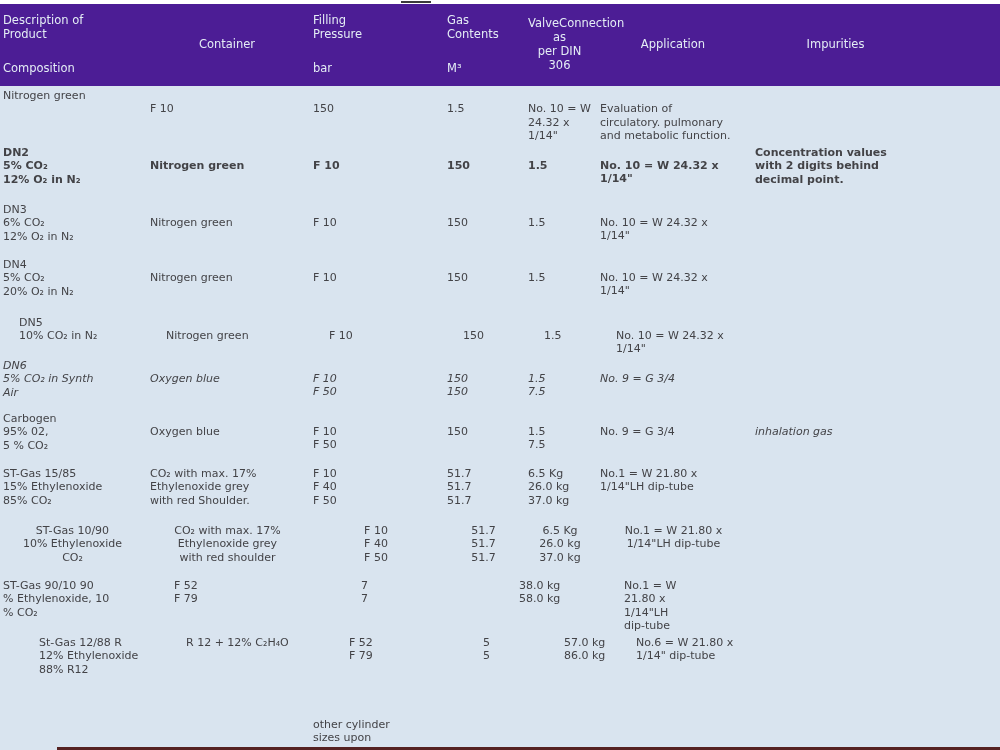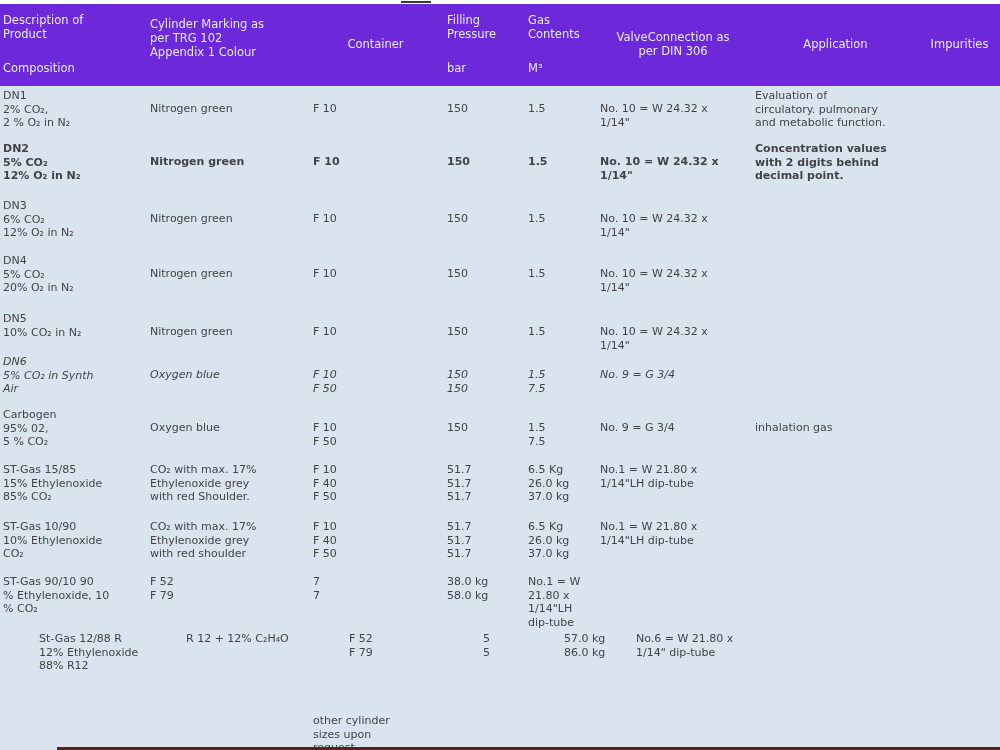--- a/index.html
+++ b/index.html
@@ -20,21 +20,21 @@
   }
   .top-tick {
     position:absolute; left:401px; top:1px; width:30px; height:2px;
     background:#3b3b3b;
   }
   .grid-cols {
     display:grid;
     grid-template-columns:147px 163px 134px 81px 72px 155px 170px 78px;
   }
   .header {
-    background:#6d28d9;
+    background:#4c1d95;
     color:#e4edf5;
     height:82px;
     font-size:11.5px;
     line-height:14px;
   }
   .hcell {
     display:flex; flex-direction:column;
     padding:9px 6px 11px 3px;
   }
   .hcell.between { justify-content:space-between; }
@@ -49,56 +49,51 @@
   .row { padding-top:3px; }
   .cell {
     white-space:pre-line;
     padding-left:3px; padding-right:5px;
   }
   
   .tbody .row:nth-child(1)  { min-height:53px; }
   .tbody .row:nth-child(2)  { min-height:57px;font-weight:bold; }
   .tbody .row:nth-child(3)  { min-height:55px; }
   .tbody .row:nth-child(4)  { min-height:58px; }
-  .tbody .row:nth-child(5)  { min-height:42px; }
+  .tbody .row:nth-child(5)  { min-height:42px;margin-left:16px; }
   .tbody .row:nth-child(6)  { min-height:53px;font-style:italic; }
   .tbody .row:nth-child(7)  { min-height:55px; }
   .tbody .row:nth-child(8)  { min-height:57px; }
-  .tbody .row:nth-child(9)  { min-height:55px; }
-  .tbody .row:nth-child(10) { min-height:56px; }
+  .tbody .row:nth-child(9)  { min-height:55px;text-align:center; }
+  .tbody .row:nth-child(10) { min-height:56px;gap:24px; }
   .tbody .row:nth-child(11) { min-height:82px;margin-left:36px; }
   .tbody .row:nth-child(12) { min-height:40px; }
   
   .tbody .row:nth-child(-n+7) .cell:nth-child(n+2):nth-child(-n+6) { padding-top:13px; }
-  .tbody .row:nth-child(7) .cell:nth-child(7) { padding-top:13px; }
+  .tbody .row:nth-child(7) .cell:nth-child(7) { padding-top:13px;font-style:italic; }
   .bottom-line {
     position:absolute; left:57px; right:0; bottom:0; height:3px;
     background:#552222;
   }
 </style>
 </head>
 <body>
 
 <div class="page">
 
   <div class="top-strip">
     <div class="top-tick"></div>
   </div>
 
   <div class="header grid-cols">
     <div class="hcell between">
       <span class="h-label">Description of
 Product</span>
       <span class="h-label">Composition</span>
     </div>
-    <div class="hcell top">
-      <span class="h-label">Cylinder Marking as
-per TRG 102
-Appendix 1 Colour</span>
-    </div>
     <div class="hcell center">
       <span class="h-label">Container</span>
     </div>
     <div class="hcell between">
       <span class="h-label">Filling
 Pressure</span>
       <span class="h-label">bar</span>
     </div>
     <div class="hcell between">
       <span class="h-label">Gas
@@ -112,23 +107,20 @@
     <div class="hcell center">
       <span class="h-label">Application</span>
     </div>
     <div class="hcell center">
       <span class="h-label">Impurities</span>
     </div>
   </div>
 
   <div class="tbody">
   <div class="row grid-cols">
-    <div class="cell">DN1
-2% CO₂,
-2 % O₂ in N₂</div>
     <div class="cell">Nitrogen green</div>
     <div class="cell">F 10</div>
     <div class="cell">150</div>
     <div class="cell">1.5</div>
     <div class="cell">No. 10 = W 24.32 x
 1/14"</div>
     <div class="cell">Evaluation of
 circulatory. pulmonary
 and metabolic function.</div>
     <div class="cell"></div>

